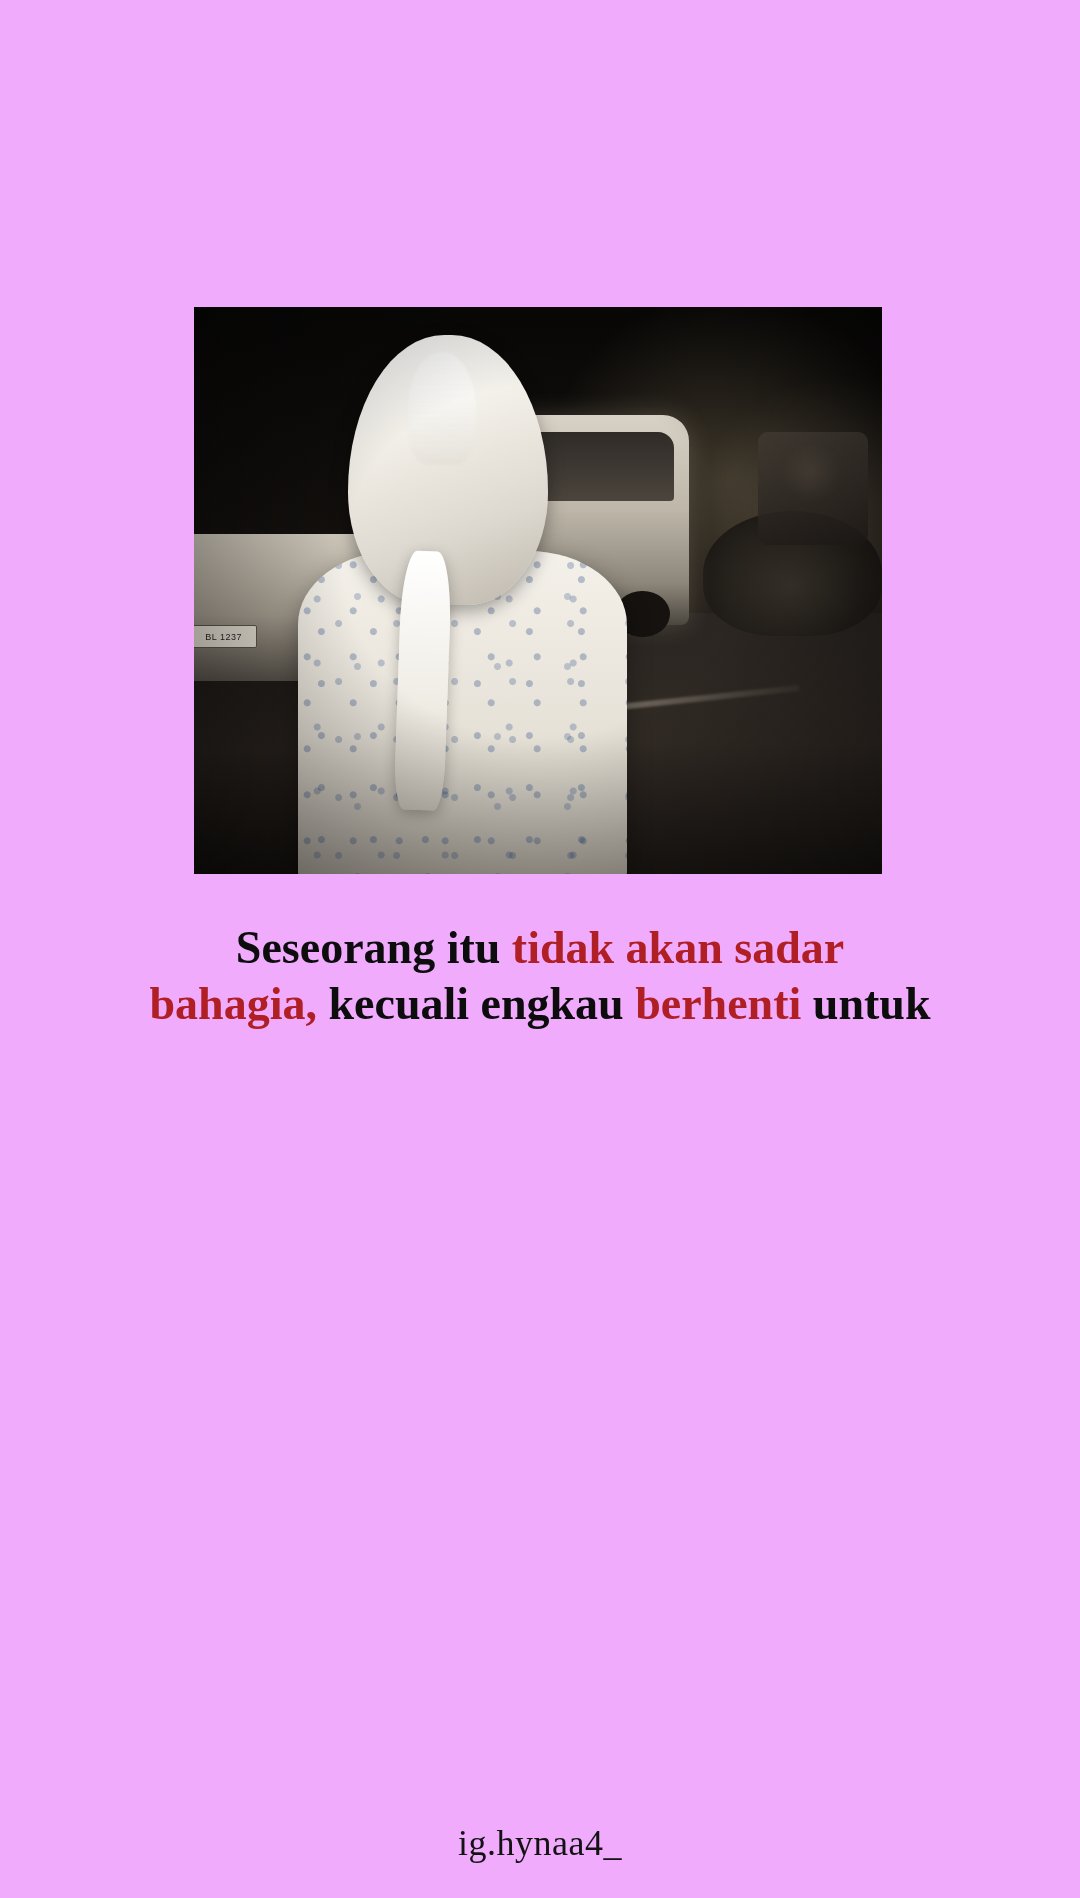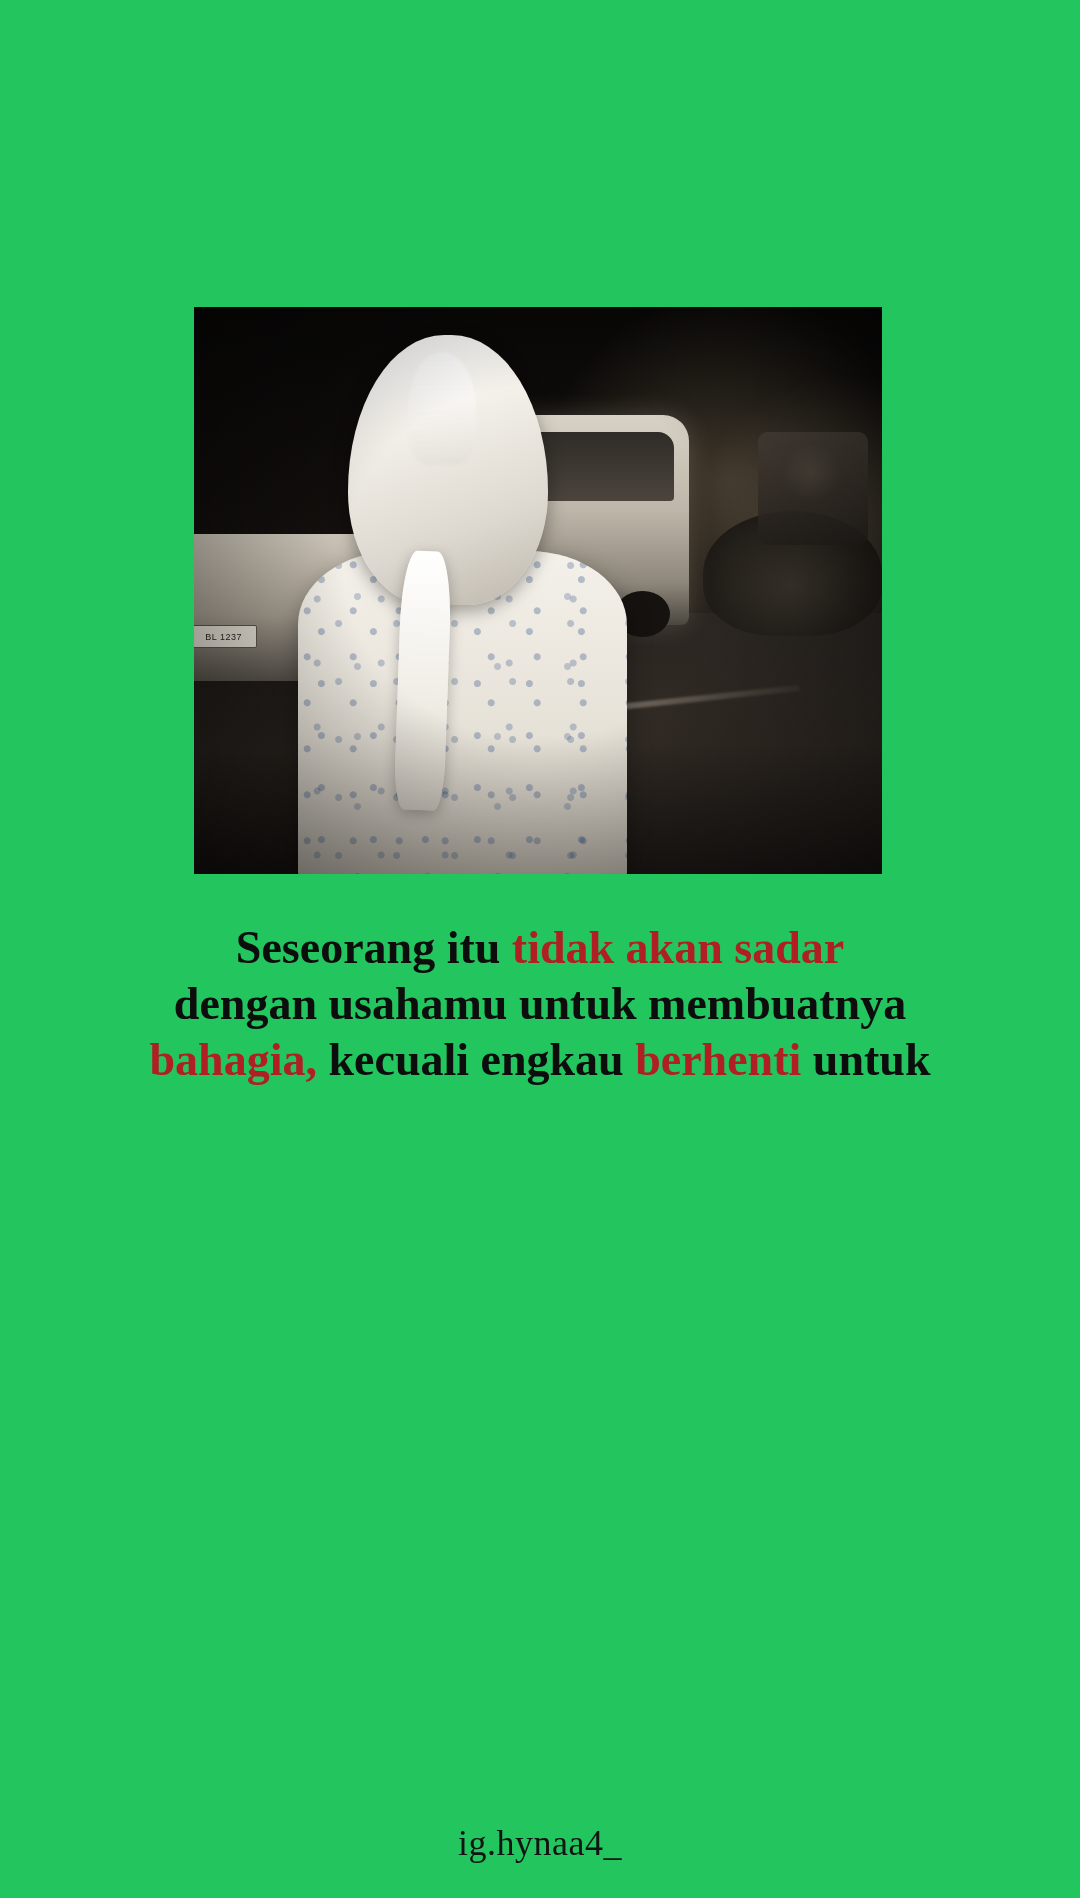--- a/index.html
+++ b/index.html
@@ -11,21 +11,21 @@
     width: 1080px;
     height: 1898px;
     position: relative;
     font-family: "Liberation Serif", serif;
     overflow: hidden;
   }
 
   .poster {
     position: absolute;
     inset: 0;
-    background: #22c55e;
+    background: #f0abfc;
     display: flex;
     flex-direction: column;
     align-items: center;
   }
 
   
   .photo-frame {
     position: absolute;
     left: 194px;
     top: 307px;
@@ -280,19 +280,18 @@
         </div>
         <div class="scarf-tail"></div>
       </div>
 
       <div class="photo-vignette"></div>
     </div>
   </div>
 
   <div class="quote">
     <span class="ln"><span>Seseorang itu </span><span class="hl">tidak akan sadar</span></span>
-    <span class="ln">dengan usahamu untuk membuatnya</span>
     <span class="ln"><span class="hl">bahagia,</span><span> kecuali engkau </span><span class="hl">berhenti</span><span> untuk</span></span>
   </div>
 
   <div class="handle">ig.hynaa4_</div>
 
 </div>
 
 </body></html>

